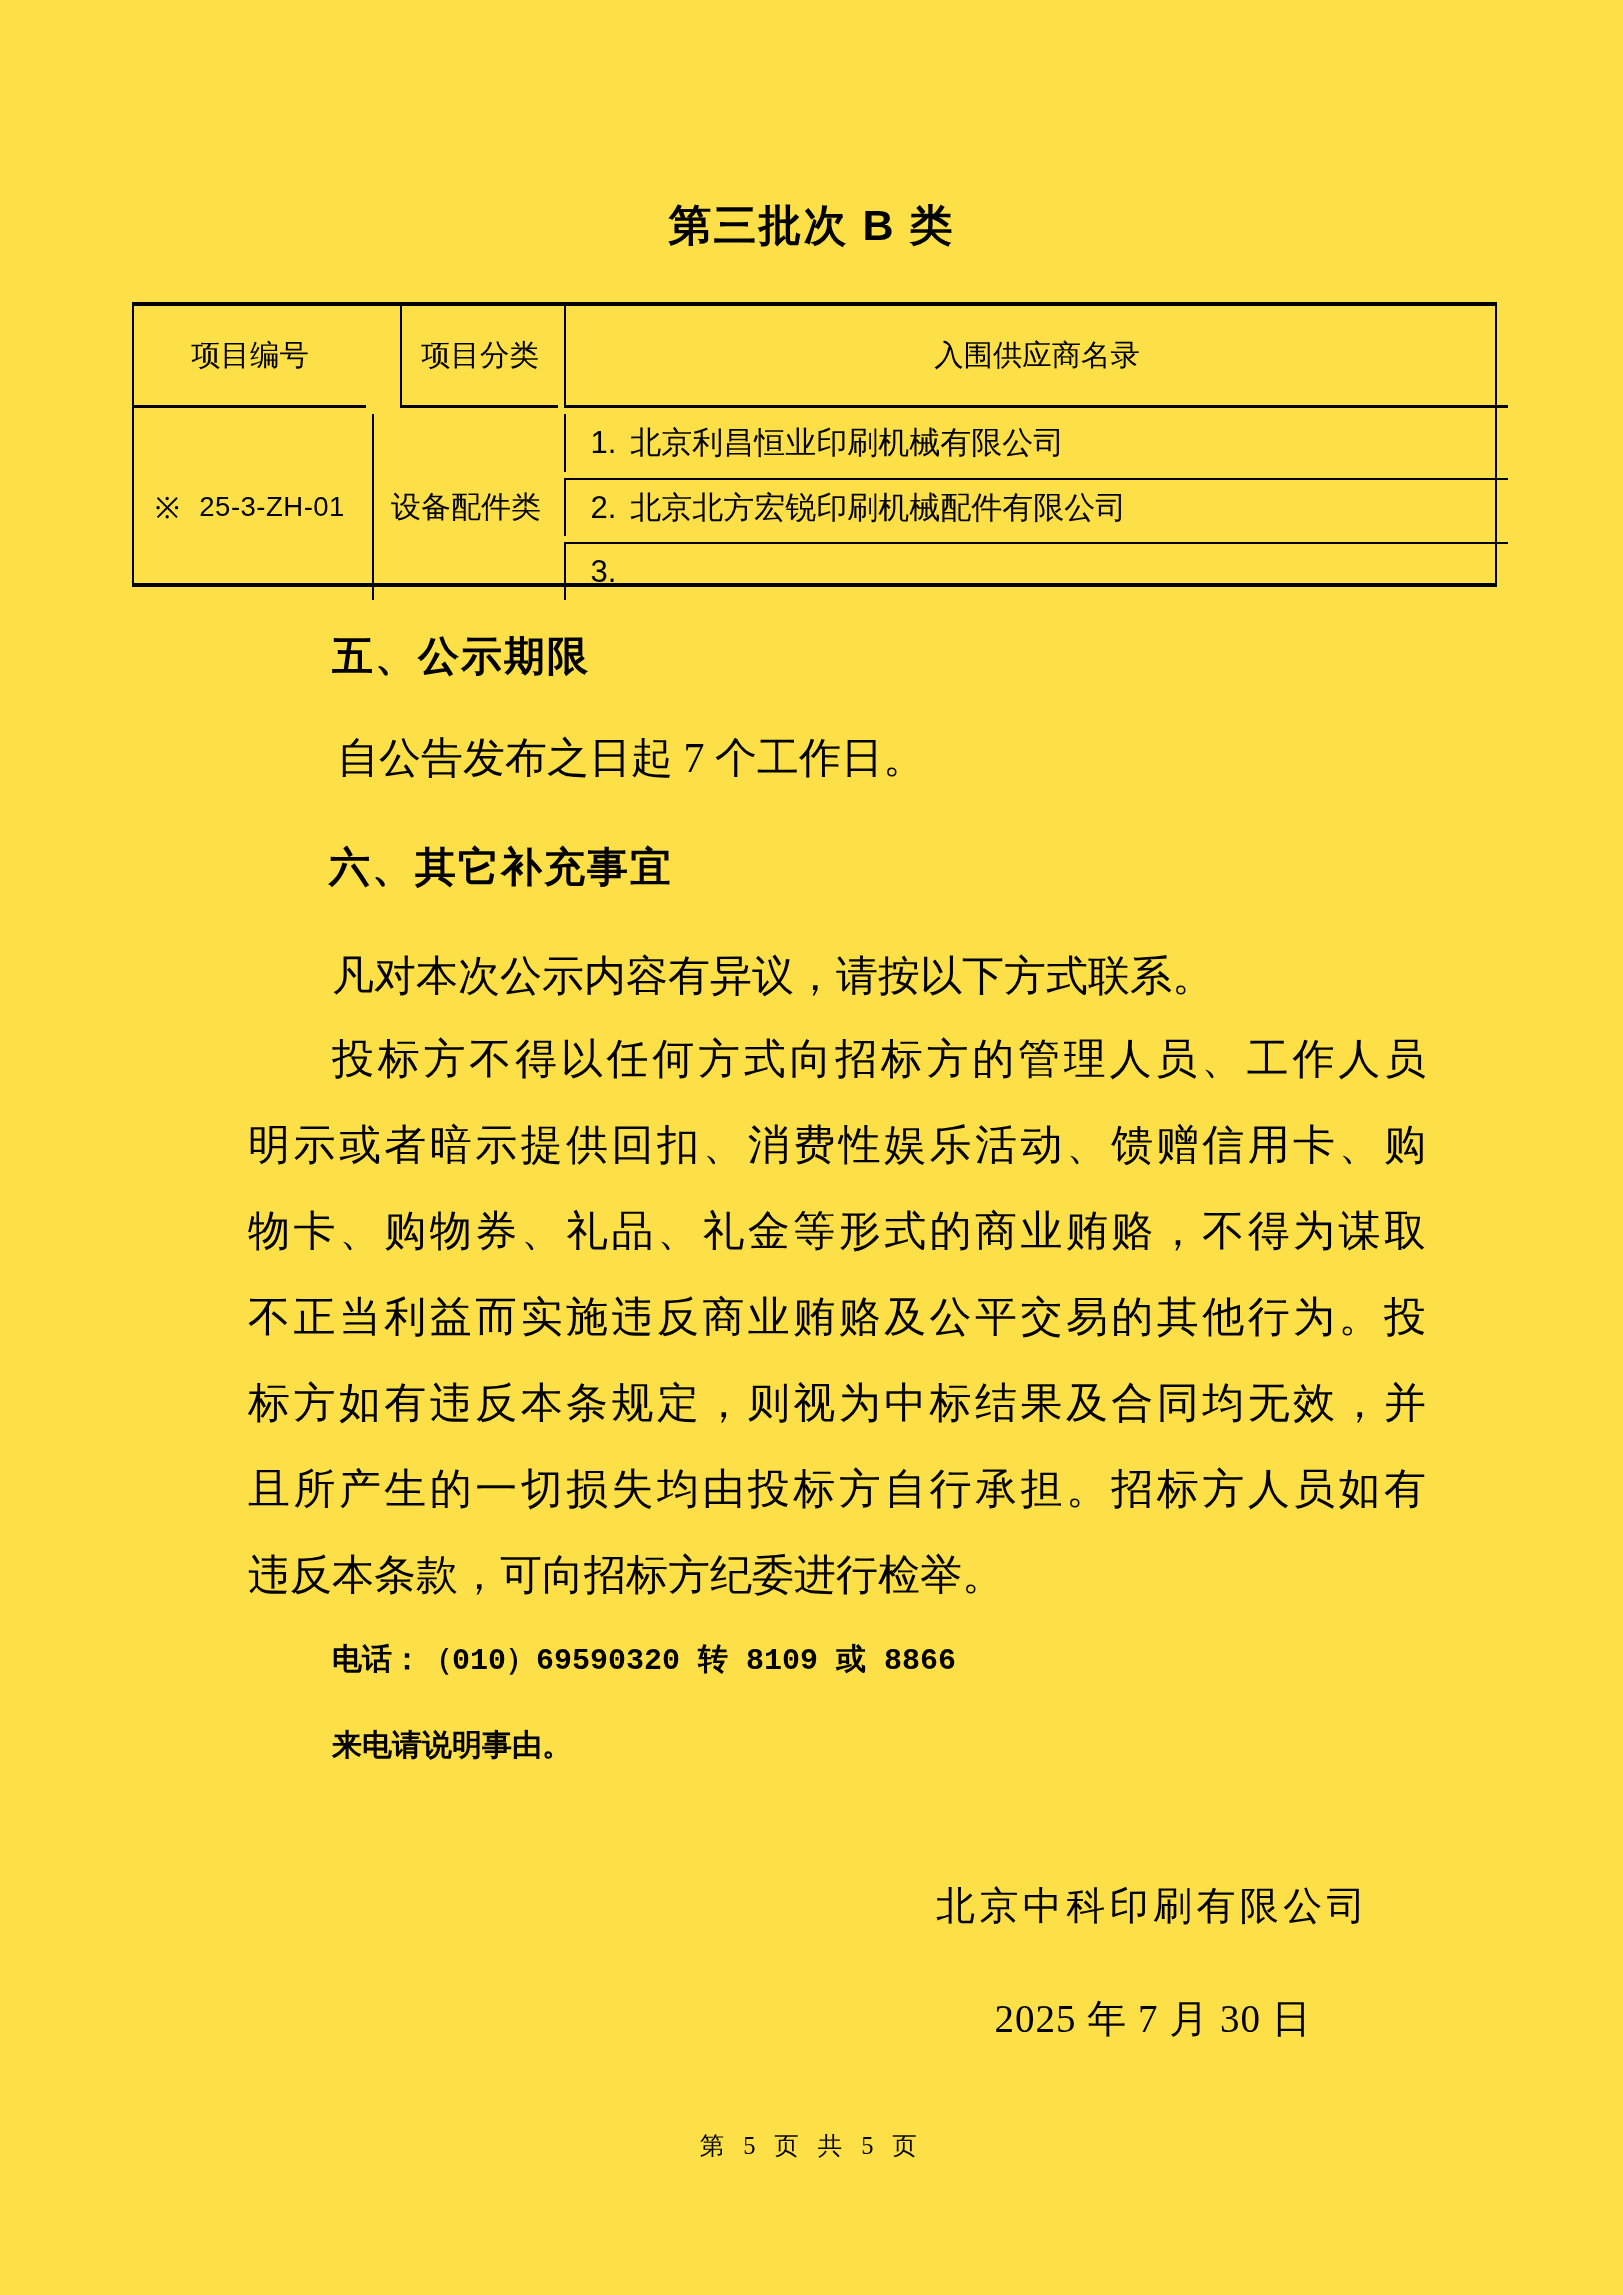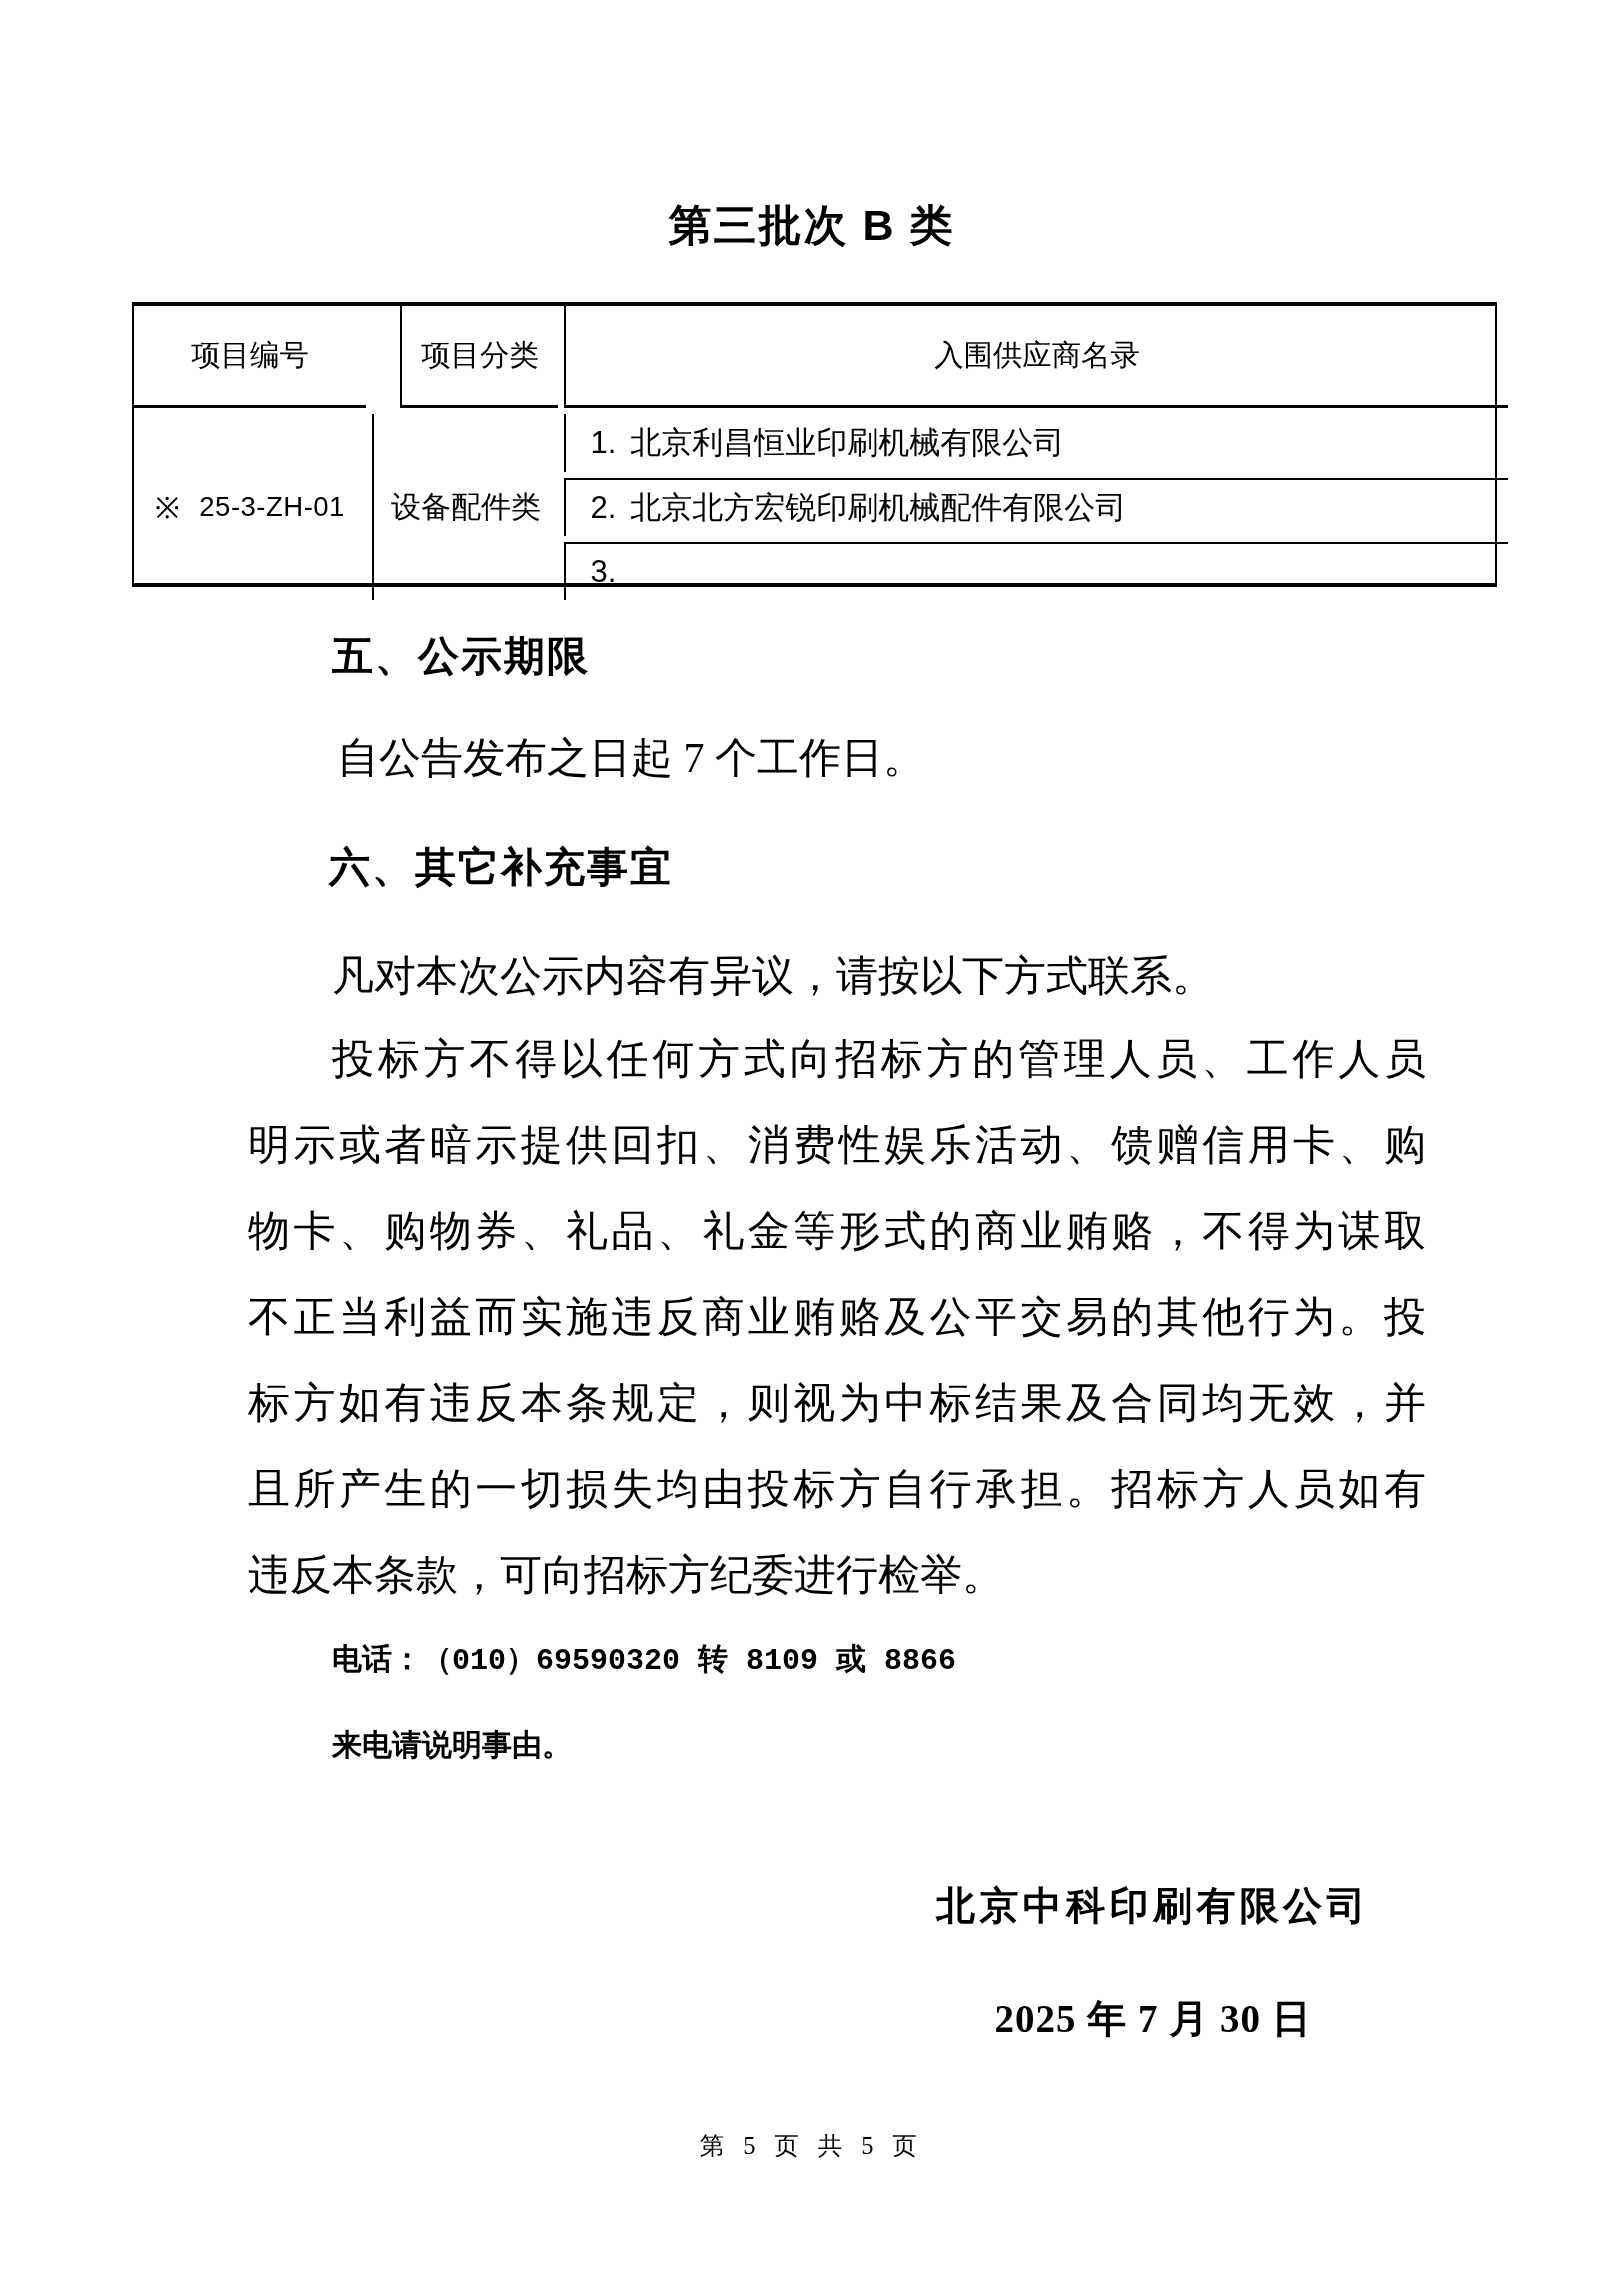--- a/index.html
+++ b/index.html
@@ -1,19 +1,19 @@
 <!DOCTYPE html>
 <html style="font-size:7.9px"><head>
 <meta charset="utf-8">
 <style>
   html,body{margin:0;padding:0;background:#888;}
   .page{
     position:relative;
     width:1623px;height:2295px;
-    background:#ffffff;
+    background:#fde047;
     color:#000;
     font-family:"Liberation Sans",sans-serif;
     overflow:hidden;
   }
   .doc-title{
     position:absolute;top:197px;left:0;width:100%;
     text-align:center;
     font-size:43px;font-weight:bold;letter-spacing:2px;
   }
   
@@ -76,21 +76,20 @@
   .bold-line{
     position:absolute;left:332px;
     font-size:30px;font-weight:bold;white-space:nowrap;
     font-family:Liberation Mono, monospace;
     line-height:86px;
   }
   .sig-block{
     position:absolute;left:883px;width:540px;
     text-align:center;white-space:nowrap;
     font-family:"Liberation Serif",serif;
-    font-weight:bold;
   }
   .sig-company{top:1879px;font-size:39px;letter-spacing:4.4px;}
   .sig-date{top:1992px;font-size:39px;letter-spacing:1px;}
   .page-footer{
     position:absolute;top:2129px;left:0;width:100%;
     text-align:center;
     font-family:"Liberation Serif",serif;
     font-size:24.5px;letter-spacing:6.4px;
   }
 </style>

